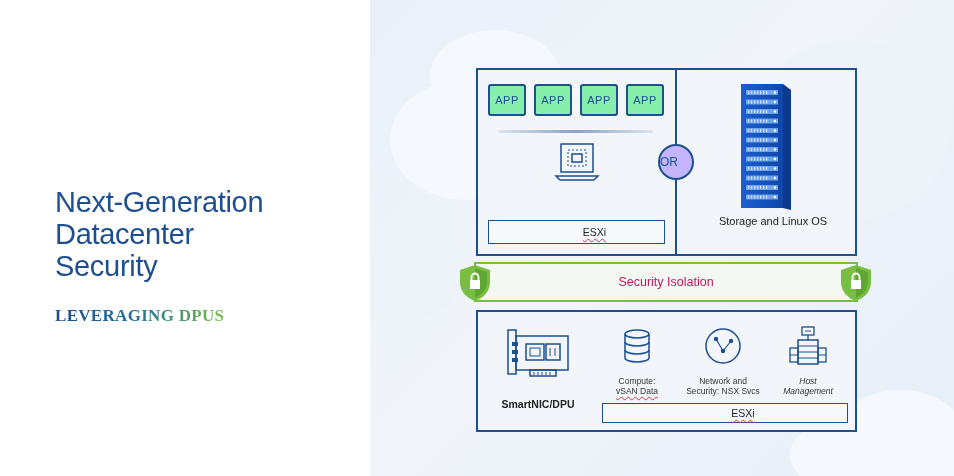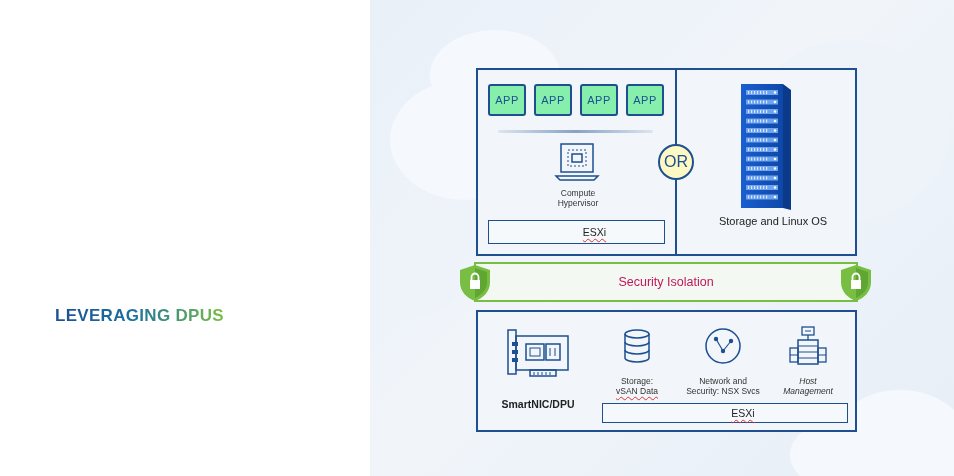--- a/index.html
+++ b/index.html
@@ -24,22 +24,27 @@
   .label-md { position: absolute; font-size: 11px; color: #222; text-align: center; line-height: 14px; }
   .esxi { position: absolute; border: 1.5px solid #1d4f91; background: #f6f9fc; font-size: 10.5px; color: #222;
           display: flex; align-items: center; justify-content: center; padding-left: 36px; }
   .wavy { text-decoration: underline wavy #d33; text-decoration-thickness: 1px; text-underline-offset: 2px; }
   .ico { position: absolute; }
 </style>
 </head>
 <body>
 
 <div class="left">
+  <div class="title">
+    <div>Next-Generation</div>
+    <div>Datacenter</div>
+    <div>Security</div>
+  </div>
   <div class="subtitle">
-    <span style="background: linear-gradient(90deg, #1d4f91 0%, #1d6fa0 45%, #78be43 100%); -webkit-background-clip: text; background-clip: text; color: transparent;">LEVERAGING DPUS</span>
+    <span style="background: linear-gradient(90deg, #1d4f91 0%, #1d6fa0 45%, #78be43 100%); -webkit-background-clip: text; background-clip: text; color: transparent; font-family: Liberation Serif, serif;">LEVERAGING DPUS</span>
   </div>
 </div>
 
 <div class="right">
 
   <div class="cloud" style="left:60px; top:30px; width:130px; height:90px;"></div>
   <div class="cloud" style="left:20px; top:80px; width:150px; height:120px;"></div>
   <div class="cloud" style="left:-20px; top:240px; width:110px; height:80px; background:#eef3f9;"></div>
   <div class="cloud" style="left:460px; top:390px; width:140px; height:110px;"></div>
   <div class="cloud" style="left:420px; top:420px; width:100px; height:70px;"></div>
@@ -63,30 +68,26 @@
       </div>
 
     <div style="position:absolute; left:20px; top:60px; width:155px; height:3px; background:linear-gradient(90deg, rgba(29,79,145,0.1), rgba(29,79,145,0.5), rgba(29,79,145,0.1)); border-radius:2px;"></div>
 
     <svg class="ico" style="left:76px; top:72px;" width="46" height="42" viewBox="0 0 46 42">
       <rect x="7" y="2" width="32" height="28" fill="none" stroke="#1d4f91" stroke-width="1.5"></rect>
       <rect x="14" y="8" width="18" height="16" fill="none" stroke="#1d4f91" stroke-width="1" stroke-dasharray="2 2"></rect>
       <rect x="18" y="12" width="10" height="8" fill="none" stroke="#1d4f91" stroke-width="1.5"></rect>
       <path d="M2 34 L44 34 L40 38 L6 38 Z" fill="none" stroke="#1d4f91" stroke-width="1.5"></path>
     </svg>
-    <div class="label-sm" style="left:50px; top:118px; width:100px;">
-      <div>Compute</div>
-      <div>Hypervisor</div>
-    </div>
 
     <div class="esxi" style="left:10px; top:150px; width:177px; height:24px;">
       <span class="wavy">ESXi</span>
     </div>
 
-    <div style="position:absolute; left:180px; top:74px; width:36px; height:36px; border-radius:50%; border:2px solid #1d4f91; background:#fef9c3; display:flex; align-items:center; justify-content:center; font-size:16px; color:#1d4f91;">
+    <div style="position:absolute; left:180px; top:74px; width:36px; height:36px; border-radius:50%; border:2px solid #1d4f91; background:#c4b5fd; display:flex; align-items:center; justify-content:flex-start; font-size:12px; color:#1d4f91;">
       <span>OR</span>
     </div>
 
     <svg class="ico" style="left:263px; top:14px;" width="50" height="126" viewBox="0 0 50 126">
       <defs>
         <linearGradient id="srv" x1="0" x2="1" y1="0" y2="0">
           <stop offset="0" stop-color="#1a5fd0"></stop>
           <stop offset="1" stop-color="#0e47a8"></stop>
         </linearGradient>
       </defs>
@@ -248,21 +249,21 @@
     </svg>
     <div style="position:absolute; left:8px; top:86px; width:104px; text-align:center; font-size:10.5px; font-weight:700; color:#222;">SmartNIC/DPU</div>
 
     <svg class="ico" style="left:144px; top:16px;" width="30" height="36" viewBox="0 0 30 36">
       <ellipse cx="15" cy="6" rx="12" ry="4" fill="none" stroke="#1d4f91" stroke-width="1.5"></ellipse>
       <path d="M3 6 V30 a12 4 0 0 0 24 0 V6" fill="none" stroke="#1d4f91" stroke-width="1.5"></path>
       <path d="M3 14 a12 4 0 0 0 24 0" fill="none" stroke="#1d4f91" stroke-width="1.5"></path>
       <path d="M3 22 a12 4 0 0 0 24 0" fill="none" stroke="#1d4f91" stroke-width="1.5"></path>
     </svg>
     <div class="label-sm" style="left:120px; top:64px; width:78px;">
-      <div>Storage:</div>
+      <div>Compute:</div>
       <div class="wavy">vSAN Data</div>
     </div>
 
     <svg class="ico" style="left:226px; top:15px;" width="38" height="38" viewBox="0 0 38 38">
       <circle cx="19" cy="19" r="17" fill="none" stroke="#1d4f91" stroke-width="1.5"></circle>
       <circle cx="12" cy="12" r="2.2" fill="#1d4f91"></circle>
       <circle cx="19" cy="24" r="2.2" fill="#1d4f91"></circle>
       <circle cx="27" cy="14" r="2.2" fill="#1d4f91"></circle>
       <line x1="12" y1="12" x2="19" y2="24" stroke="#1d4f91" stroke-width="1.2"></line>
       <line x1="19" y1="24" x2="27" y2="14" stroke="#1d4f91" stroke-width="1.2"></line>

